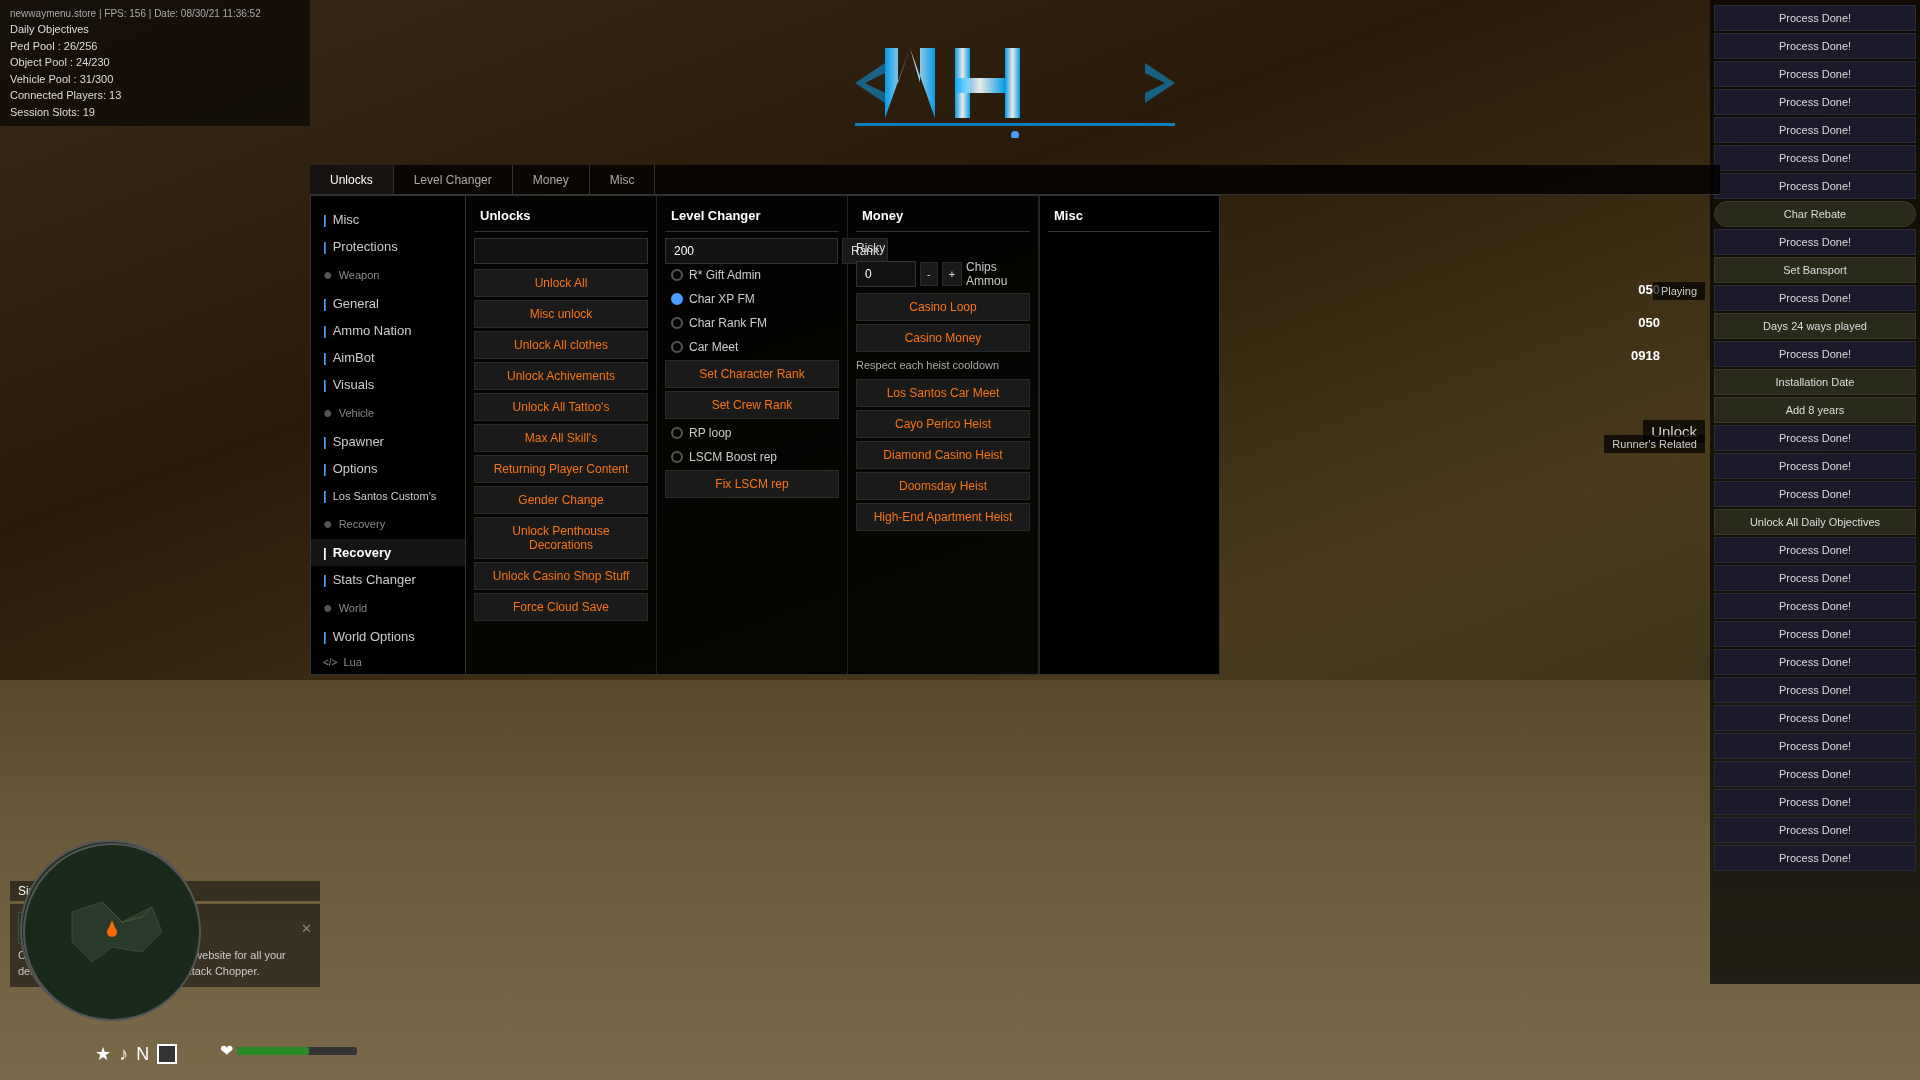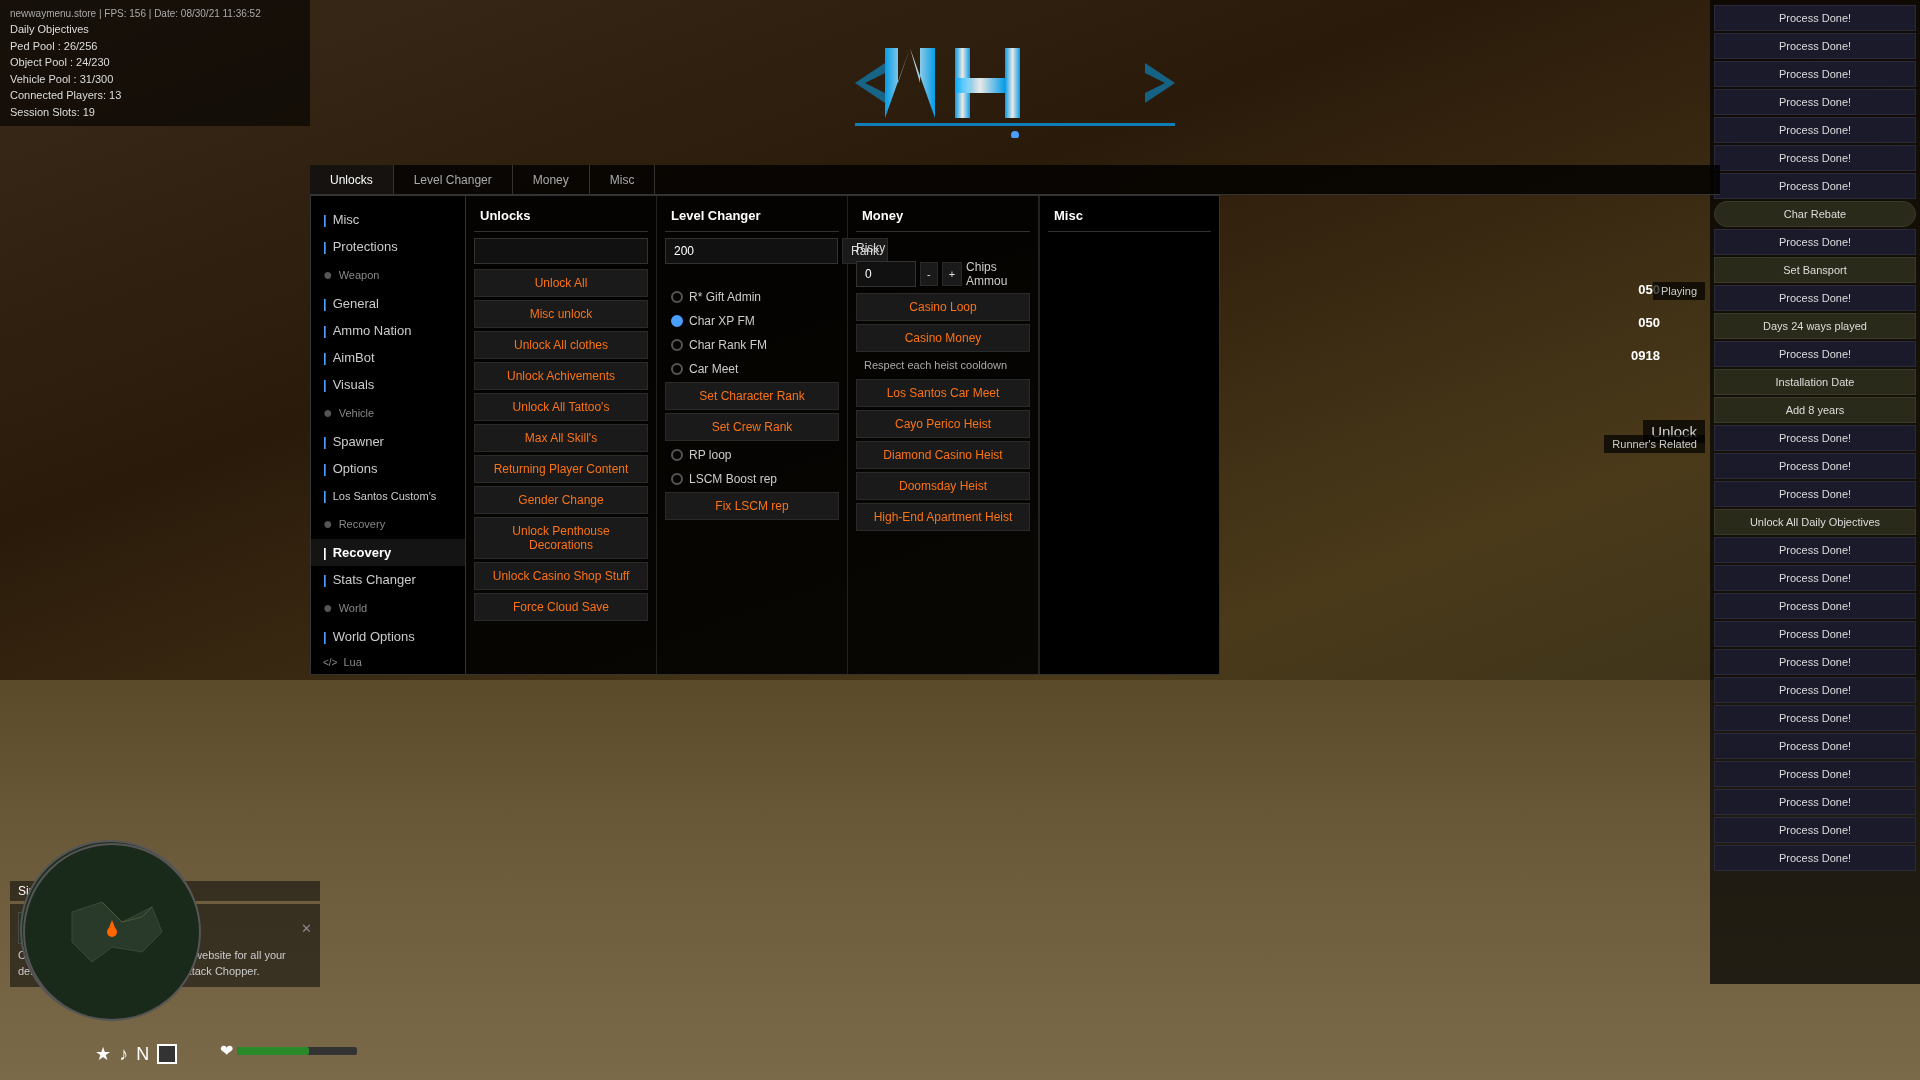--- a/index.html
+++ b/index.html
@@ -277,21 +277,21 @@
       color: #fff;
       margin-bottom: 5px;
       font-size: 12px;
     }
 
     
     .rank-input-row {
       display: flex;
       align-items: flex-end;
       gap: 4px;
-      margin-bottom: 22px;
+      margin-bottom: 0;
     }
 
     .rank-input {
       flex: 1;
       padding: 5px 8px;
       background: #111;
       border: 1px solid #333;
       color: #fff;
       font-size: 12px;
     }
@@ -357,21 +357,20 @@
     .chips-label {
       color: #ccc;
       font-size: 12px;
     }
 
     .respect-text {
       color: #aaa;
       font-size: 11px;
       padding: 4px 0;
       margin-bottom: 4px;
-      margin-left: 8px;
     }
 
     
     #misc-right {
       width: 180px;
       background: rgba(0,0,0,0.88);
       border-left: 1px solid #222;
       padding: 8px;
     }
 

